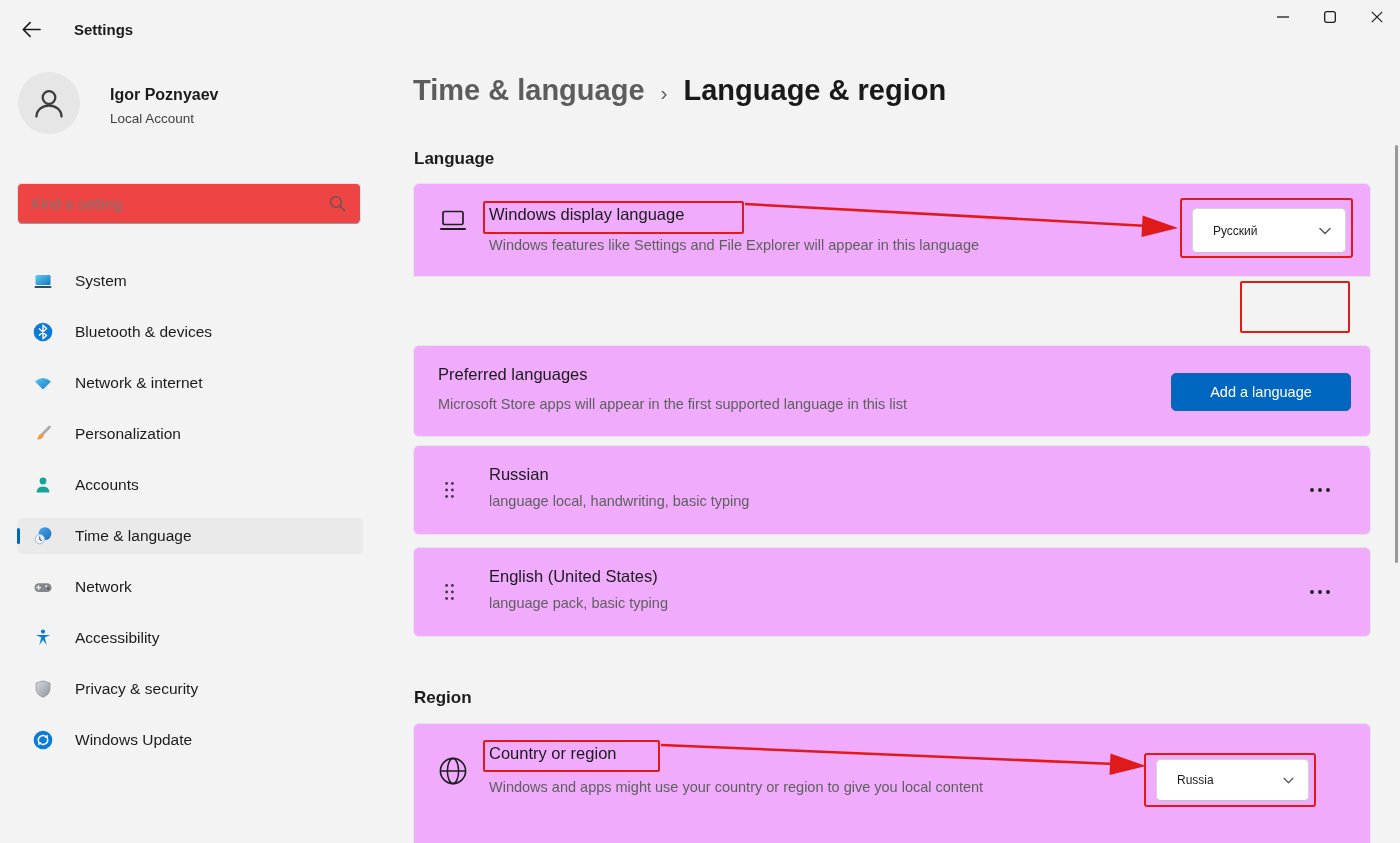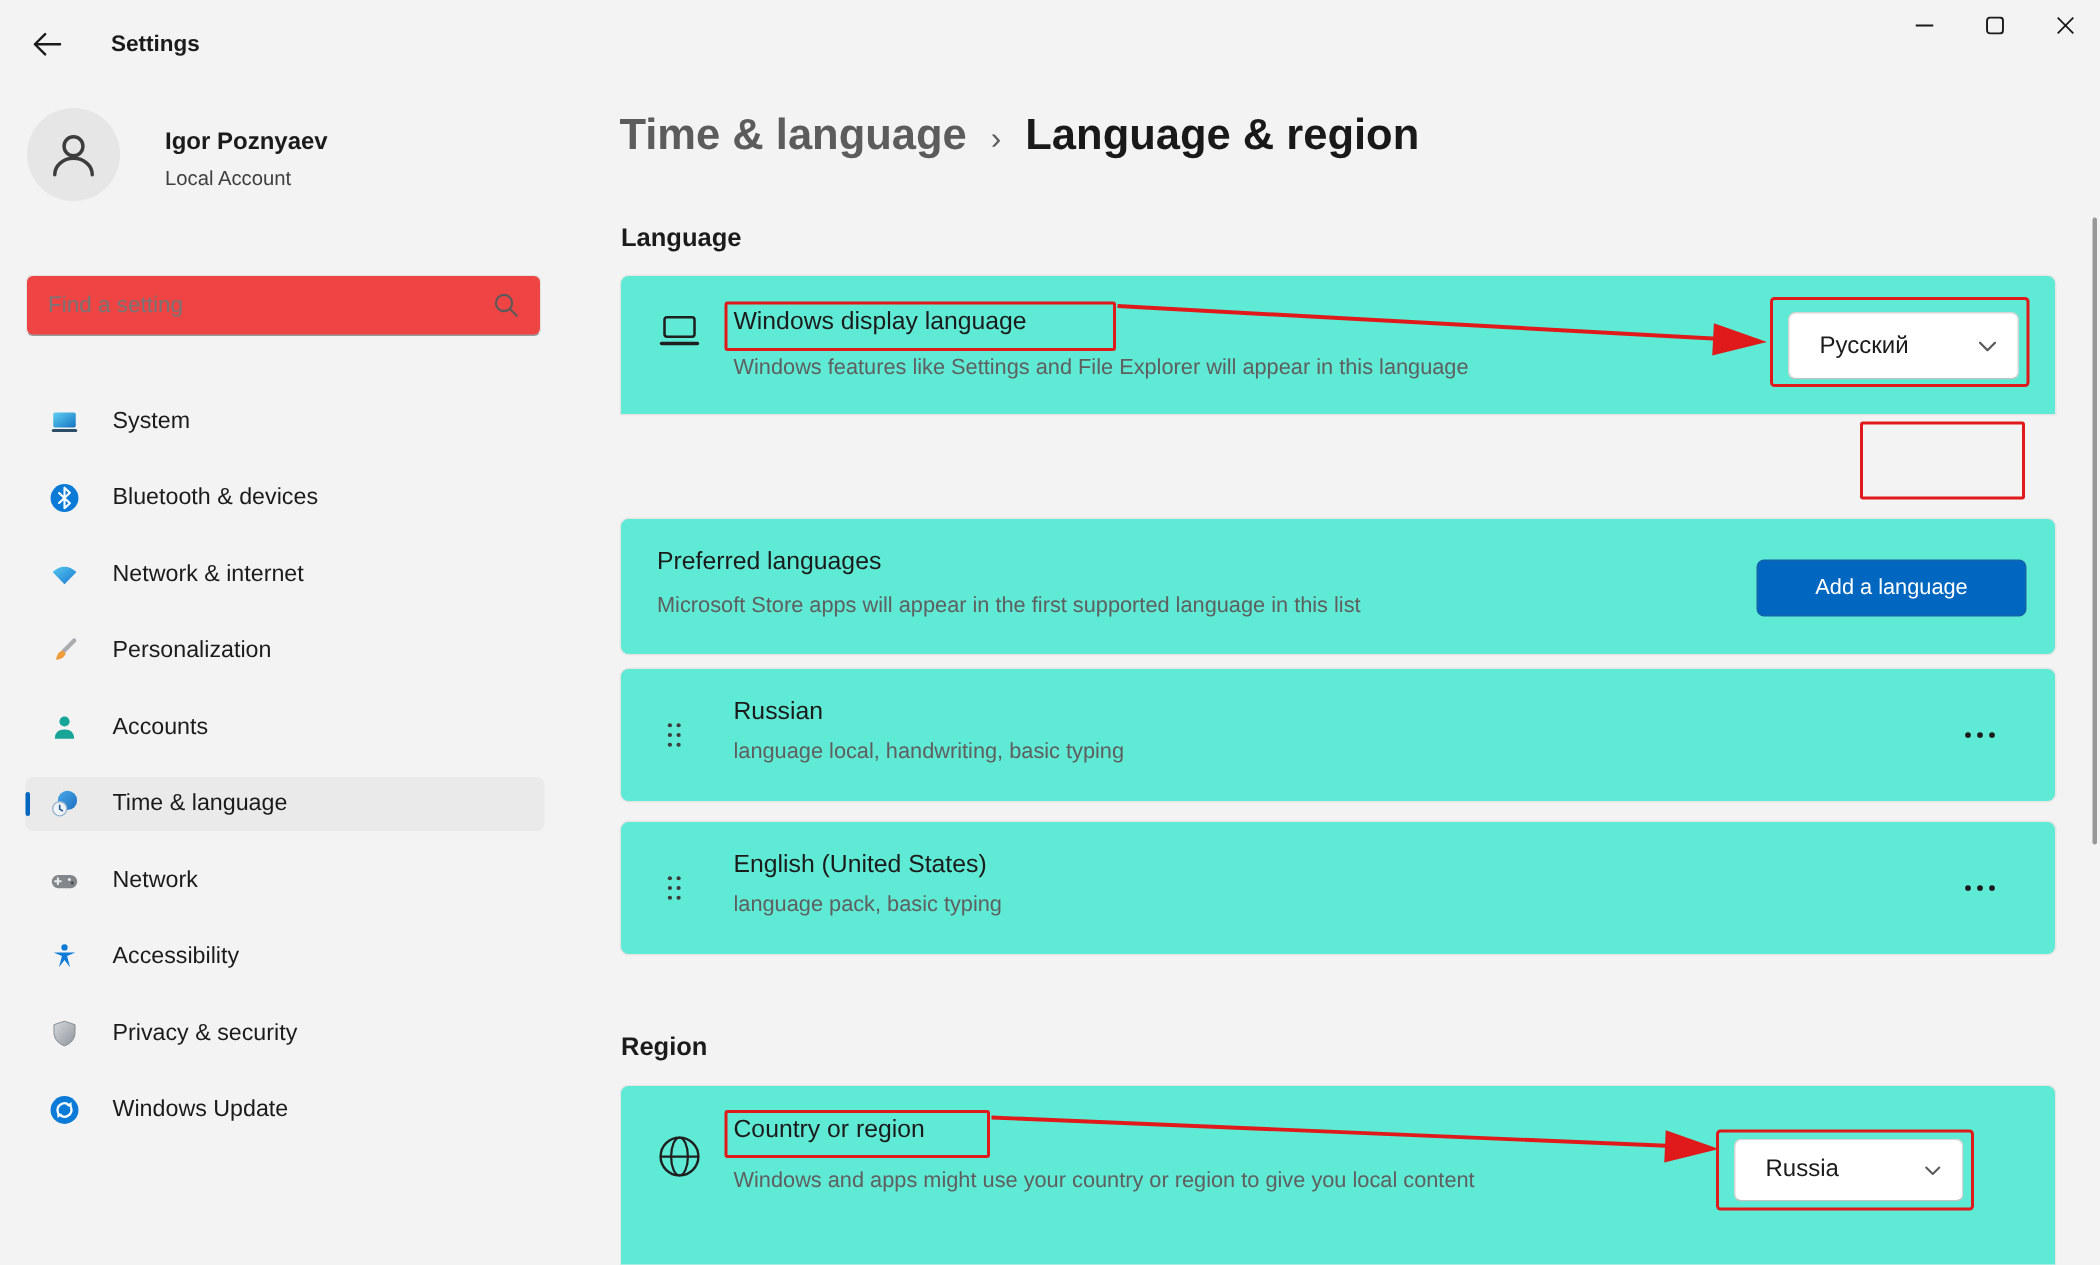--- a/index.html
+++ b/index.html
@@ -34,24 +34,24 @@
   .nav-icon { width:20px; height:20px; margin-left:16px; display:flex; align-items:center; justify-content:center; flex:0 0 auto; }
   .nav-label { margin-left:22px; font-size:15.5px; color:#1b1b1b; white-space:nowrap; }
 
   
   .main { position:absolute; left:413px; top:0; width:958px; height:843px; }
   .breadcrumb { position:absolute; left:0; top:74px; display:flex; align-items:center; font-size:29px; font-weight:600; }
   .crumb-parent { color:#5c5c5c; }
   .crumb-sep { color:#5c5c5c; font-size:21px; margin:4px 16px 0 16px; font-weight:400; }
   .crumb-current { color:#191919; }
   .section-heading { position:absolute; left:1px; font-size:17px; font-weight:700; color:#1b1b1b; }
-  .card { position:absolute; left:0; width:958px; background:#5eead4; border:1px solid #e6e6e6; }
+  .card { position:absolute; left:0; width:958px; background:#f0abfc; border:1px solid #e6e6e6; }
   .row-title { position:absolute; font-size:16.5px; color:#1b1b1b; }
   .row-desc { position:absolute; font-size:14.5px; color:#5f5f5f; }
-  .dropdown { position:absolute; background:#ffffff; border:1px solid #d5d5d5; border-bottom-color:#c3c3c3; border-radius:5px; display:flex; align-items:center; justify-content:space-between; padding:0 14px 0 20px; font-size:16px; color:#1b1b1b; cursor:pointer; }
+  .dropdown { position:absolute; background:#ffffff; border:1px solid #d5d5d5; border-bottom-color:#c3c3c3; border-radius:5px; display:flex; align-items:center; justify-content:space-between; padding:0 14px 0 20px; font-size:12px; color:#1b1b1b; cursor:pointer; }
   .banner { position:absolute; left:0; width:958px; height:60px; background:#fdf3d5; border:1px solid #e6e6e6; border-top:none; border-radius:0 0 6px 6px; display:flex; align-items:center; }
   .banner-msg { font-size:16px; color:#1b1b1b; margin-left:18px; }
   .btn-secondary { position:absolute; background:#fdfdfd; border:1px solid #d5d5d5; border-bottom-color:#c3c3c3; border-radius:5px; font-size:15px; color:#1b1b1b; display:flex; align-items:center; justify-content:center; cursor:pointer; font-family:inherit; }
   .btn-primary { position:absolute; background:#0067c0; border:1px solid #1464a8; border-radius:5px; font-size:14.5px; color:#ffffff; display:flex; align-items:center; justify-content:center; cursor:pointer; font-family:inherit; }
   .drag-handle { position:absolute; left:30px; top:50%; transform:translateY(-50%); cursor:grab; display:flex; }
   .more-btn { position:absolute; right:32px; top:50%; transform:translateY(-50%); width:36px; height:26px; display:flex; align-items:center; justify-content:center; border-radius:4px; cursor:pointer; }
 
   
   .anno { position:absolute; border:2px solid #e01a1a; z-index:40; pointer-events:none; }
   .arrow-layer { position:absolute; left:0; top:0; width:1400px; height:843px; z-index:39; pointer-events:none; }

